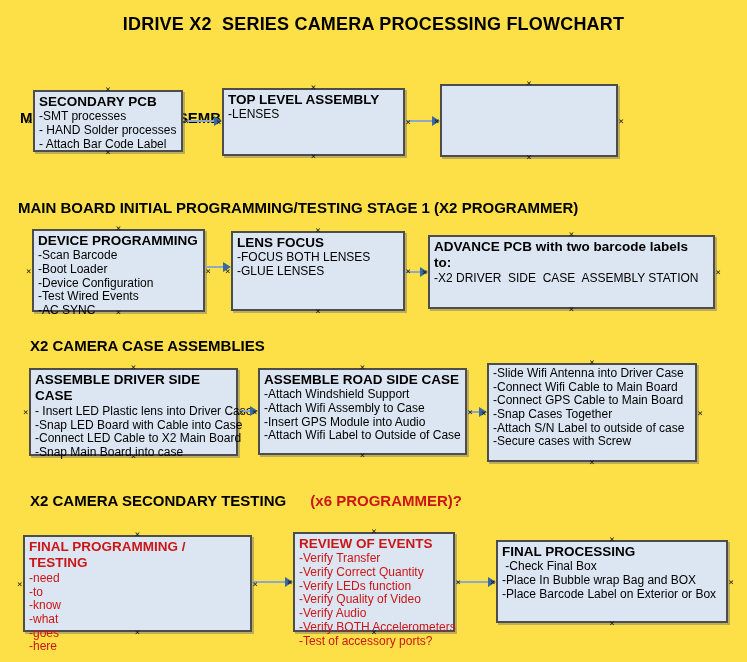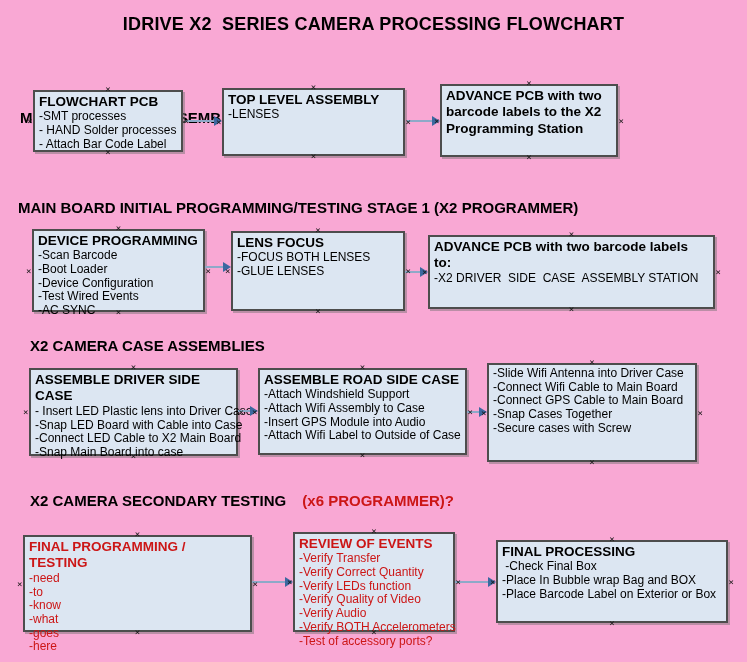--- a/index.html
+++ b/index.html
@@ -1,28 +1,28 @@
 <!DOCTYPE html>
 <html><head>
 <meta charset="utf-8">
 <style>
   html,body{margin:0;padding:0;background:#ffffff;}
   .canvas{
-    position:relative;width:747px;height:662px;background:#f9a8d4;
+    position:relative;width:747px;height:662px;background:#fde047;
     font-family:"Liberation Sans", sans-serif;color:#000;
     overflow:hidden;
   }
   .page-title{
     position:absolute;left:0;top:14px;width:747px;text-align:center;
     font-size:18px;font-weight:bold;white-space:pre;letter-spacing:0.2px;
   }
   .sec-header{
     position:absolute;font-size:15px;font-weight:bold;white-space:pre;
   }
-  .sec-header .red-part{color:#cc1616;margin-left:12px;}
+  .sec-header .red-part{color:#cc1616;margin-left:20px;}
   .fbox{
     position:absolute;box-sizing:border-box;
     background:#dce6f2;border:2px solid #4d4d4d;
     box-shadow:2px 2px 0 rgba(110,110,110,0.45);
     padding:2px 4px 2px 4px;overflow:visible;
   }
   .fbox-title{font-size:13.5px;font-weight:bold;line-height:1.22;}
   .fbox-item{font-size:12px;line-height:1.14;white-space:pre;}
   .fbox.red .fbox-title,.fbox.red .fbox-item{color:#cc1616;}
   .cp{
@@ -51,41 +51,40 @@
   <div class="sec-header" style="left:20px;top:70px;margin-top:39px;">MAIN BOARD PCB ASSEMBLY PROCESS</div>
   <div class="sec-header" style="left:18px;top:199px;text-align:center;">MAIN BOARD INITIAL PROGRAMMING/TESTING STAGE 1 (X2 PROGRAMMER)</div>
   <div class="sec-header" style="left:30px;top:337px;">X2 CAMERA CASE ASSEMBLIES</div>
   <div class="sec-header" style="left:30px;top:492px;"><span>X2 CAMERA SECONDARY TESTING </span><span class="red-part">(x6 PROGRAMMER)?</span></div>
 
   <div class="fbox" style="left:33px;top:90px;width:150px;height:62px;">
     <span class="cp t">×</span>
     <span class="cp b">×</span>
     <span class="cp l">×</span>
     <span class="cp r">×</span>
-    <div class="fbox-title">FLOWCHART PCB</div>
+    <div class="fbox-title">SECONDARY PCB</div>
     <div class="fbox-item">-SMT processes</div>
     <div class="fbox-item">- HAND Solder processes</div>
     <div class="fbox-item">- Attach Bar Code Label</div>
   </div>
 
   <div class="fbox" style="left:222px;top:88px;width:183px;height:68px;">
     <span class="cp t">×</span>
     <span class="cp b">×</span>
     <span class="cp l">×</span>
     <span class="cp r">×</span>
     <div class="fbox-title">TOP LEVEL ASSEMBLY</div>
     <div class="fbox-item">-LENSES</div>
   </div>
 
   <div class="fbox" style="left:440px;top:84px;width:178px;height:73px;">
     <span class="cp t">×</span>
     <span class="cp b">×</span>
     <span class="cp l">×</span>
     <span class="cp r">×</span>
-    <div class="fbox-title">ADVANCE PCB with two barcode labels to the X2 Programming Station</div>
   </div>
 
   <div class="fbox" style="left:32px;top:229px;width:173px;height:83px;">
     <span class="cp t">×</span>
     <span class="cp b">×</span>
     <span class="cp l">×</span>
     <span class="cp r">×</span>
     <div class="fbox-title">DEVICE PROGRAMMING</div>
     <div class="fbox-item">-Scan Barcode</div>
     <div class="fbox-item">-Boot Loader</div>
@@ -139,20 +138,21 @@
 
   <div class="fbox" style="left:487px;top:363px;width:210px;height:99px;">
     <span class="cp t">×</span>
     <span class="cp b">×</span>
     <span class="cp l">×</span>
     <span class="cp r">×</span>
     <div class="fbox-item">-Slide Wifi Antenna into Driver Case</div>
     <div class="fbox-item">-Connect Wifi Cable to Main Board</div>
     <div class="fbox-item">-Connect GPS Cable to Main Board</div>
     <div class="fbox-item">-Snap Cases Together</div>
+    <div class="fbox-item">-Attach S/N Label to outside of case</div>
     <div class="fbox-item">-Secure cases with Screw</div>
   </div>
 
   <div class="fbox red" style="left:23px;top:535px;width:229px;height:97px;">
     <span class="cp t">×</span>
     <span class="cp b">×</span>
     <span class="cp l">×</span>
     <span class="cp r">×</span>
     <div class="fbox-title">FINAL PROGRAMMING / TESTING</div>
     <div class="fbox-item">-need</div>

